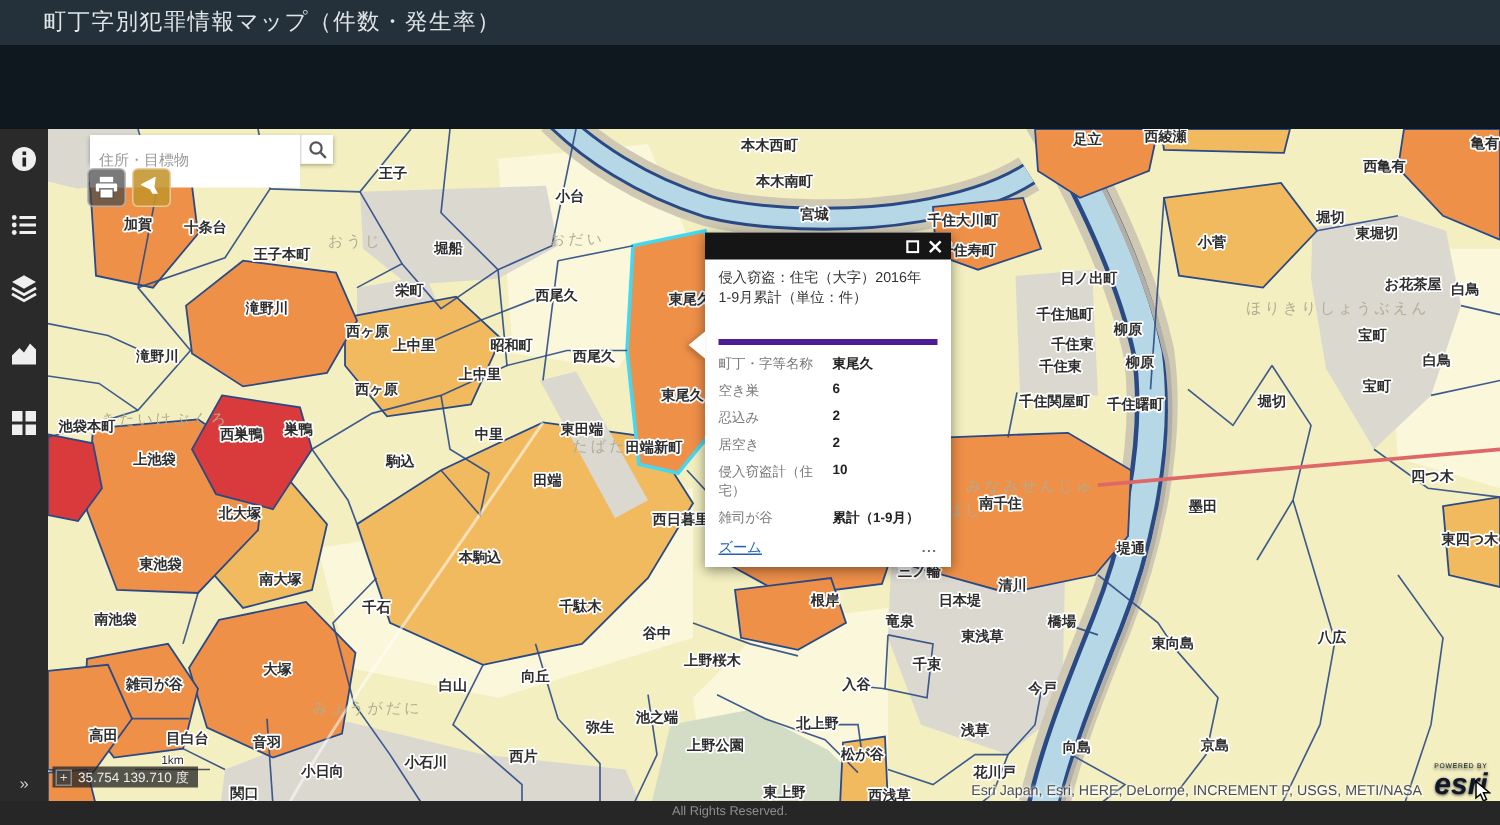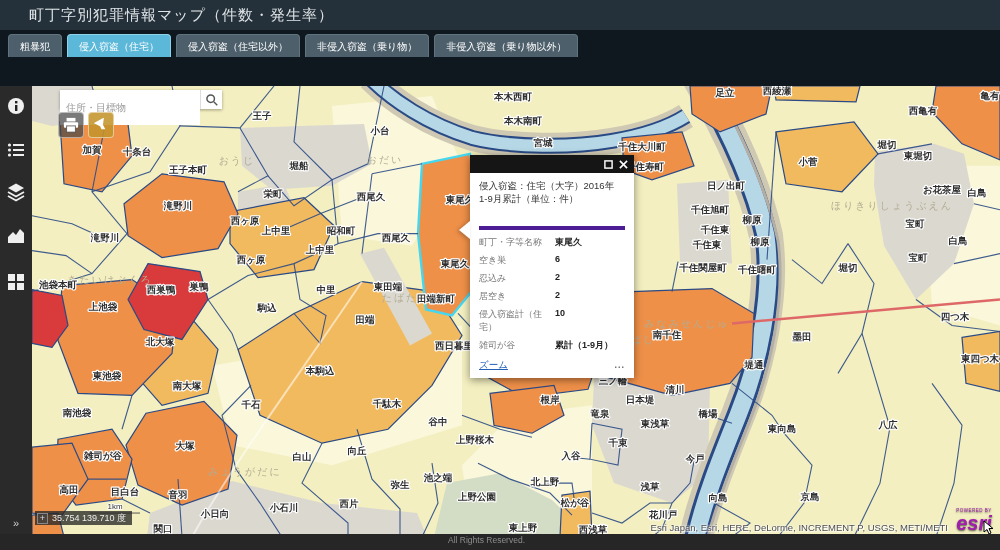--- a/index.html
+++ b/index.html
@@ -49,21 +49,21 @@
   .tool-btn{position:absolute;width:26px;height:26px;border-radius:4px;cursor:pointer;
     display:flex;align-items:center;justify-content:center;border:1px solid rgba(255,255,255,.5)}
   .tool-print{left:26px;top:26px;background:rgba(70,70,70,.72)}
   .tool-filter{left:56px;top:26px;background:rgba(196,148,44,.88)}
   .coords{position:absolute;left:3px;bottom:12px;height:14px;display:flex;align-items:center;
     background:rgba(40,40,40,.78);color:#eee;font-size:9px;padding:0 6px 0 2px;gap:4px}
   .coords .cross{width:11px;height:11px;border:1px solid #888;color:#ddd;font-size:9px;
     line-height:9px;text-align:center;background:rgba(70,70,70,.6)}
   .attribution{position:absolute;right:52px;bottom:4px;font-size:9.5px;color:#4c4c4c;
     text-shadow:0 0 2px #fff,0 0 3px #fff,1px 1px 1px #fff}
-  .esri{position:absolute;right:2px;bottom:0;width:48px;height:30px;color:#a21caf;
+  .esri{position:absolute;right:2px;bottom:0;width:48px;height:30px;color:#0f172a;
     text-shadow:0 1px 2px rgba(0,0,0,.7);text-align:center}
   .esri .pb{font-size:4.5px;letter-spacing:.5px;display:block;margin-top:1px}
   .esri .brand{font-size:20px;font-weight:bold;font-style:italic;line-height:20px;display:block}
   .cursor{position:absolute;right:6px;bottom:2px}
   .popup{position:absolute;left:438px;top:69px;width:164px;background:#fff;
     box-shadow:0 2px 8px rgba(0,0,0,.45);font-size:9px}
   .popup-bar{height:18px;background:#151515;display:flex;align-items:center;
     justify-content:flex-end;gap:6px;padding-right:6px}
   .popup-bar .wbtn{cursor:pointer;display:flex;align-items:center}
   .popup-body{padding:7px 9px 6px 9px}
@@ -83,27 +83,20 @@
 </style>
 </head>
 <body>
 
 <div class="app">
 
   <div class="titlebar">
     <span>町丁字別犯罪情報マップ（件数・発生率）</span>
   </div>
 
-  <div class="tabbar" id="tabbar">
-      <div class="tab">粗暴犯</div>
-      <div class="tab active">侵入窃盗（住宅）</div>
-      <div class="tab">侵入窃盗（住宅以外）</div>
-      <div class="tab">非侵入窃盗（乗り物）</div>
-      <div class="tab">非侵入窃盗（乗り物以外）</div>
-    </div>
 
 
   <div class="sidebar">
     <div class="side-btn" style="top:10px">
       <svg width="20" height="20" viewBox="0 0 20 20">
         <circle cx="10" cy="10" r="8" fill="#efefef"></circle>
         <rect x="9" y="5" width="2.4" height="2.4" fill="#222"></rect>
         <rect x="9" y="9" width="2.4" height="6" fill="#222"></rect>
       </svg>
     </div>
@@ -436,21 +429,21 @@
           <span class="more">...</span>
         </div>
       </div>
     </div>
 
     <div class="coords">
       <span class="cross">+</span>
       <span>35.754 139.710 度</span>
     </div>
 
-    <div class="attribution">Esri Japan, Esri, HERE, DeLorme, INCREMENT P, USGS, METI/METI</div>
+    <div class="attribution">Esri Japan, Esri, HERE, DeLorme, INCREMENT P, USGS, METI/NASA</div>
     <div class="esri">
       <span class="pb">POWERED BY</span>
       <span class="brand">esri</span>
     </div>
     <svg class="cursor" width="11" height="15" viewBox="0 0 11 15">
       <polygon points="1,1 1,12 4,9.5 6,14 8,13 6,8.5 10,8.5" fill="#fff" stroke="#000" stroke-width="1"></polygon>
     </svg>
   </div>
 
   <div class="bottombar">

